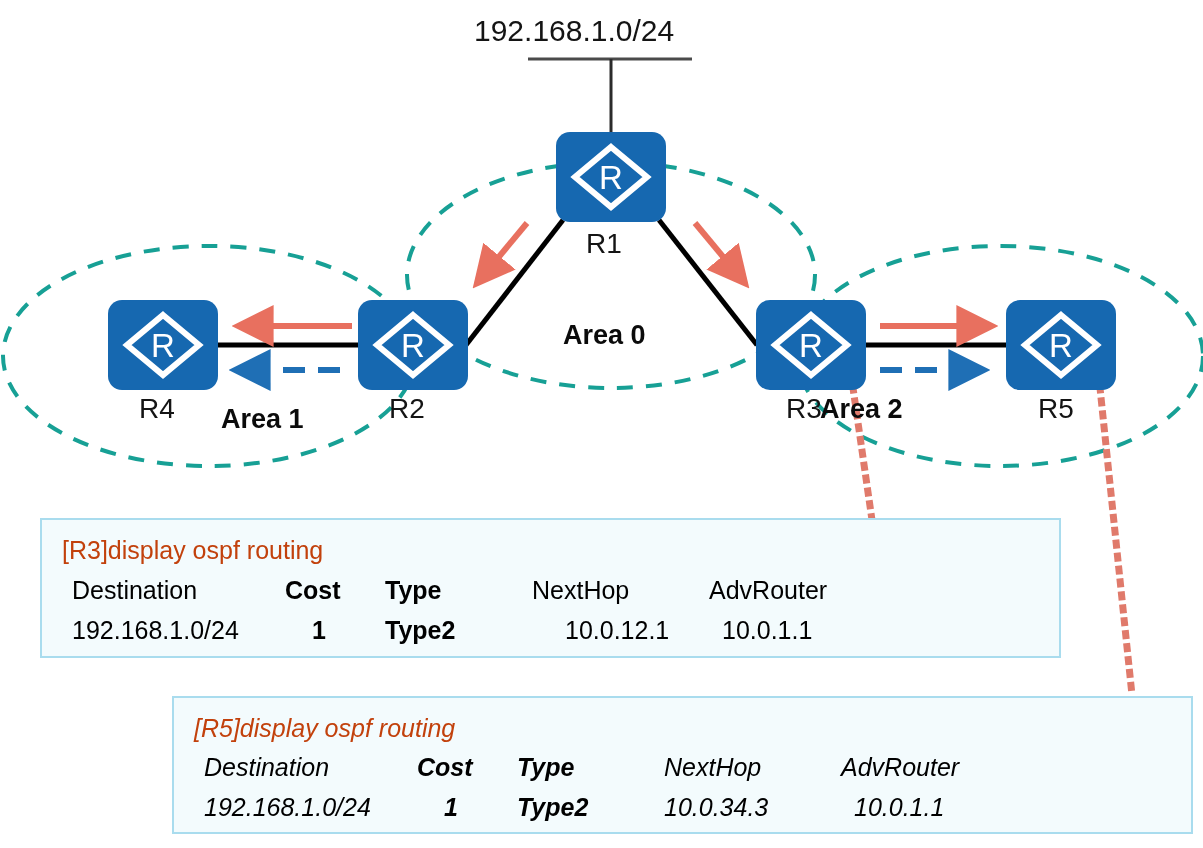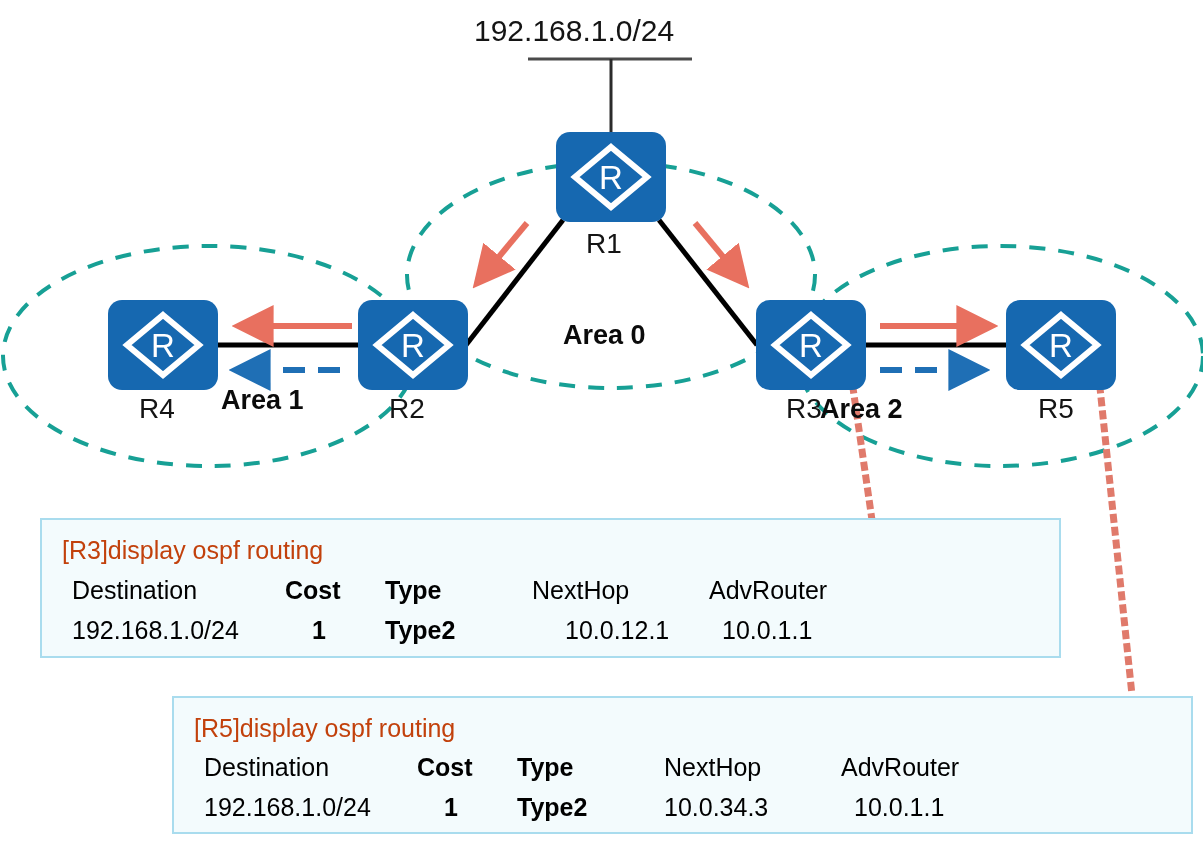--- a/index.html
+++ b/index.html
@@ -177,41 +177,41 @@
   <div class="node" style="left:1006px; top:300px;">
     <span>
       <svg width="84" height="72" viewBox="0 0 84 72">
         <polygon points="42,6 78,36 42,66 6,36" fill="none" stroke="#ffffff" stroke-width="6"></polygon>
         <text x="42" y="48" font-family="Liberation Sans, sans-serif" font-size="33" fill="#ffffff" text-anchor="middle">R</text>
       </svg>
     </span>
   </div>
   <div class="node-label" style="left:1038px; top:393px;">R5</div>
 
-  <div class="area-label" style="left:221px; top:385px;">Area 1</div>
+  <div class="area-label" style="left:221px; top:404px;">Area 1</div>
   <div class="area-label" style="left:563px; top:320px;">Area 0</div>
   <div class="area-label" style="left:820px; top:394px;">Area 2</div>
 
   <div class="console-box" style="left:40px; top:518px; width:1021px; height:140px;">
     <div class="console-line cmd-line" style="top:16px;">[R3]display ospf routing</div>
 
     <div class="cell" style="left:30px;  top:56px;">Destination</div>
     <div class="cell b" style="left:243px; top:56px;">Cost</div>
     <div class="cell b" style="left:343px; top:56px;">Type</div>
     <div class="cell" style="left:490px; top:56px;">NextHop</div>
     <div class="cell" style="left:667px; top:56px;">AdvRouter</div>
 
     <div class="cell" style="left:30px;  top:96px;">192.168.1.0/24</div>
     <div class="cell b" style="left:270px; top:96px;">1</div>
     <div class="cell b" style="left:343px; top:96px;">Type2</div>
     <div class="cell" style="left:490px; top:96px;margin-left:33px;">10.0.12.1</div>
     <div class="cell" style="left:680px; top:96px;">10.0.1.1</div>
   </div>
 
-  <div class="console-box" style="left:172px; top:696px; width:1021px; height:138px;">
+  <div class="console-box" style="left:172px; top:696px; width:1021px; height:138px;font-style:italic;">
     <div class="console-line cmd-line" style="top:16px;">[R5]display ospf routing</div>
 
     <div class="cell" style="left:30px;  top:55px;">Destination</div>
     <div class="cell b" style="left:243px; top:55px;">Cost</div>
     <div class="cell b" style="left:343px; top:55px;">Type</div>
     <div class="cell" style="left:490px; top:55px;">NextHop</div>
     <div class="cell" style="left:667px; top:55px;">AdvRouter</div>
 
     <div class="cell" style="left:30px;  top:95px;">192.168.1.0/24</div>
     <div class="cell b" style="left:270px; top:95px;">1</div>

